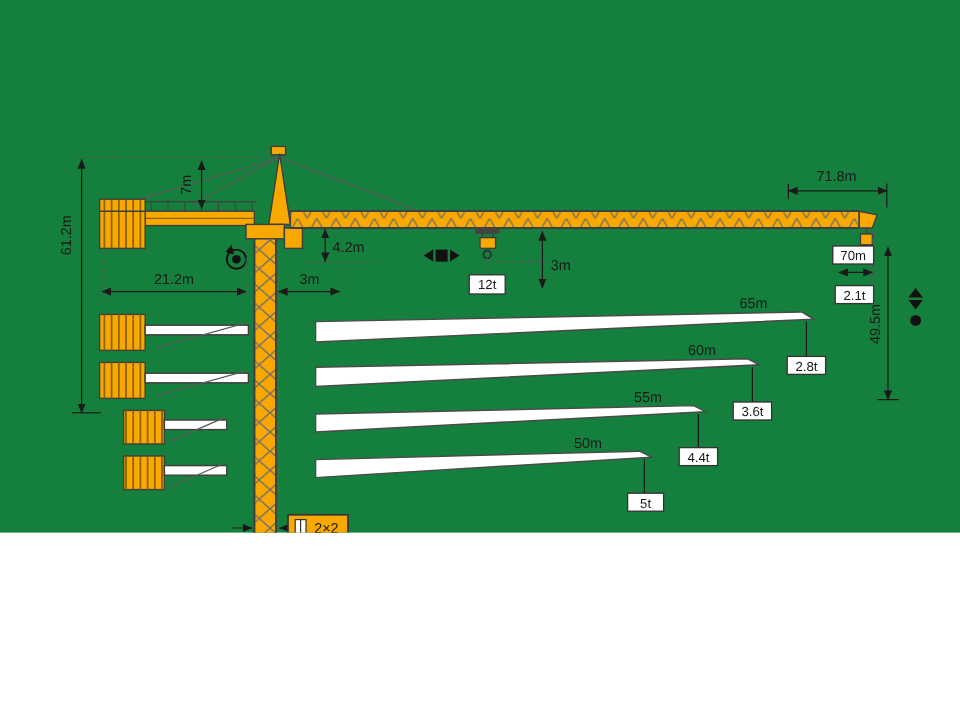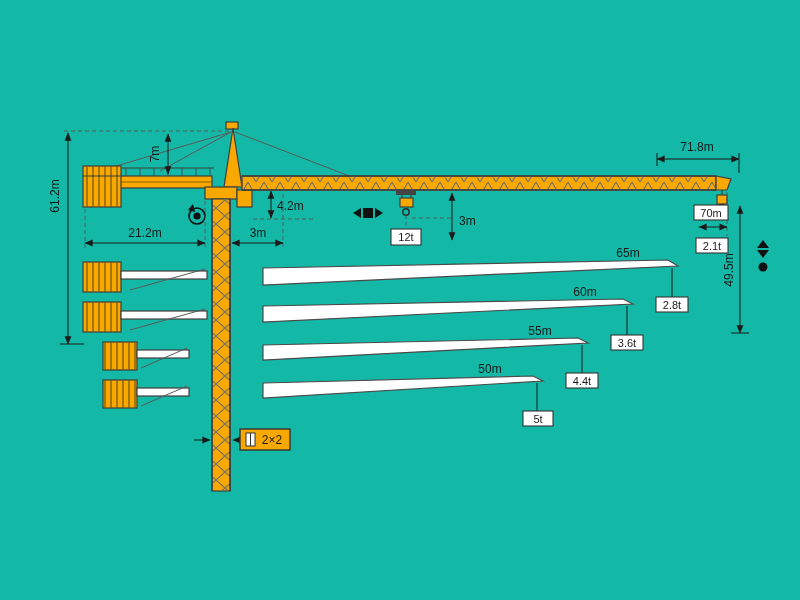--- a/index.html
+++ b/index.html
@@ -1,16 +1,16 @@
 <!DOCTYPE html>
 <html><head>
 <meta charset="utf-8">
 <style>
   html,body{margin:0;padding:0;background:#ffffff;}
-  .stage{width:800px;height:600px;position:relative;background:#14b8a6;overflow:hidden;}
+  .stage{width:800px;height:444px;position:relative;background:#15803d;overflow:hidden;}
   svg text{font-family:"Liberation Sans","DejaVu Sans",sans-serif;font-size:12px;fill:#1a1a1a;}
   svg text.boxed{font-size:11px;}
   .struct{stroke:#3f3f3f;stroke-width:1.2;}
   .dimline{stroke:#1a1a1a;stroke-width:1;fill:none;}
   .dash{stroke:#555;stroke-width:0.9;stroke-dasharray:4 3;fill:none;}
   .pend{stroke:#5a5a5a;stroke-width:1;fill:none;}
   .cfg{fill:#ffffff;stroke:#4a4a4a;stroke-width:1.2;}
   .lbox{fill:#ffffff;stroke:#333;stroke-width:1.1;}
 </style>
 </head>

